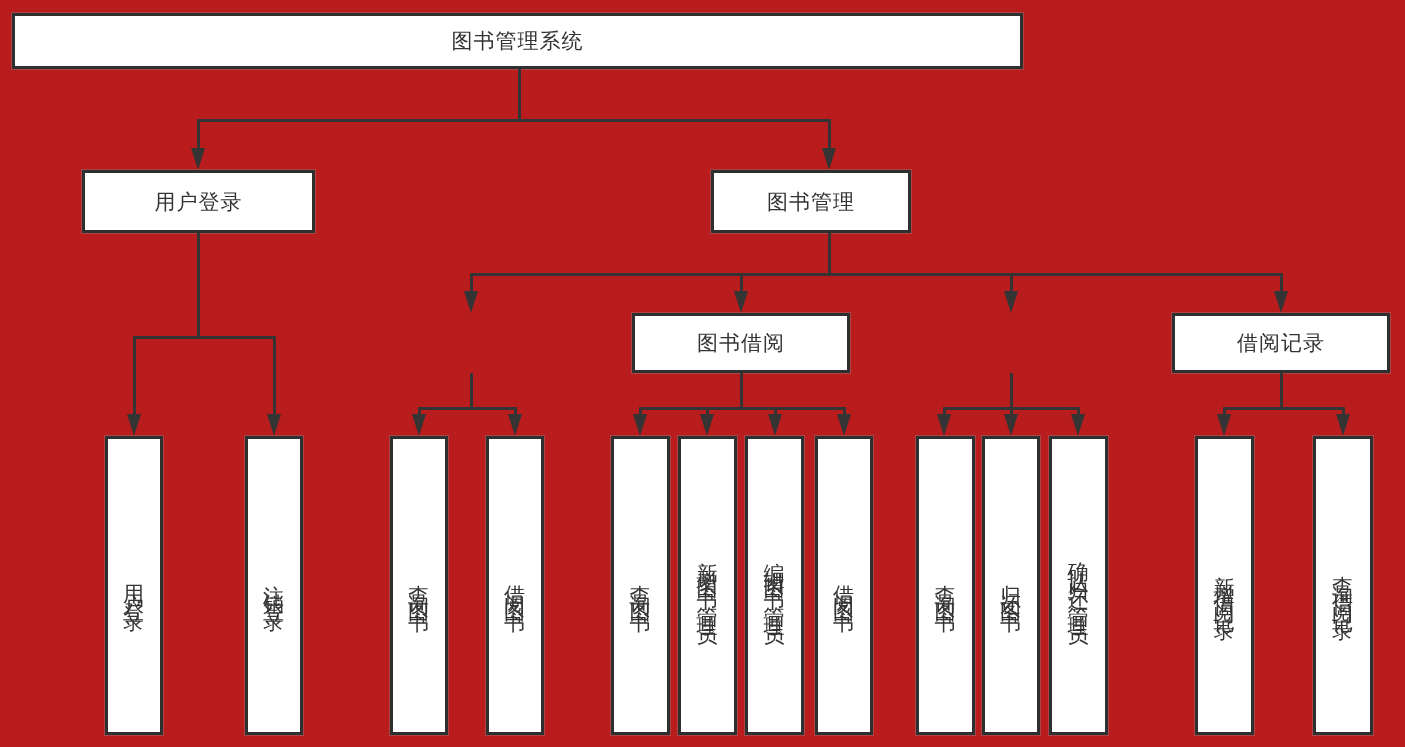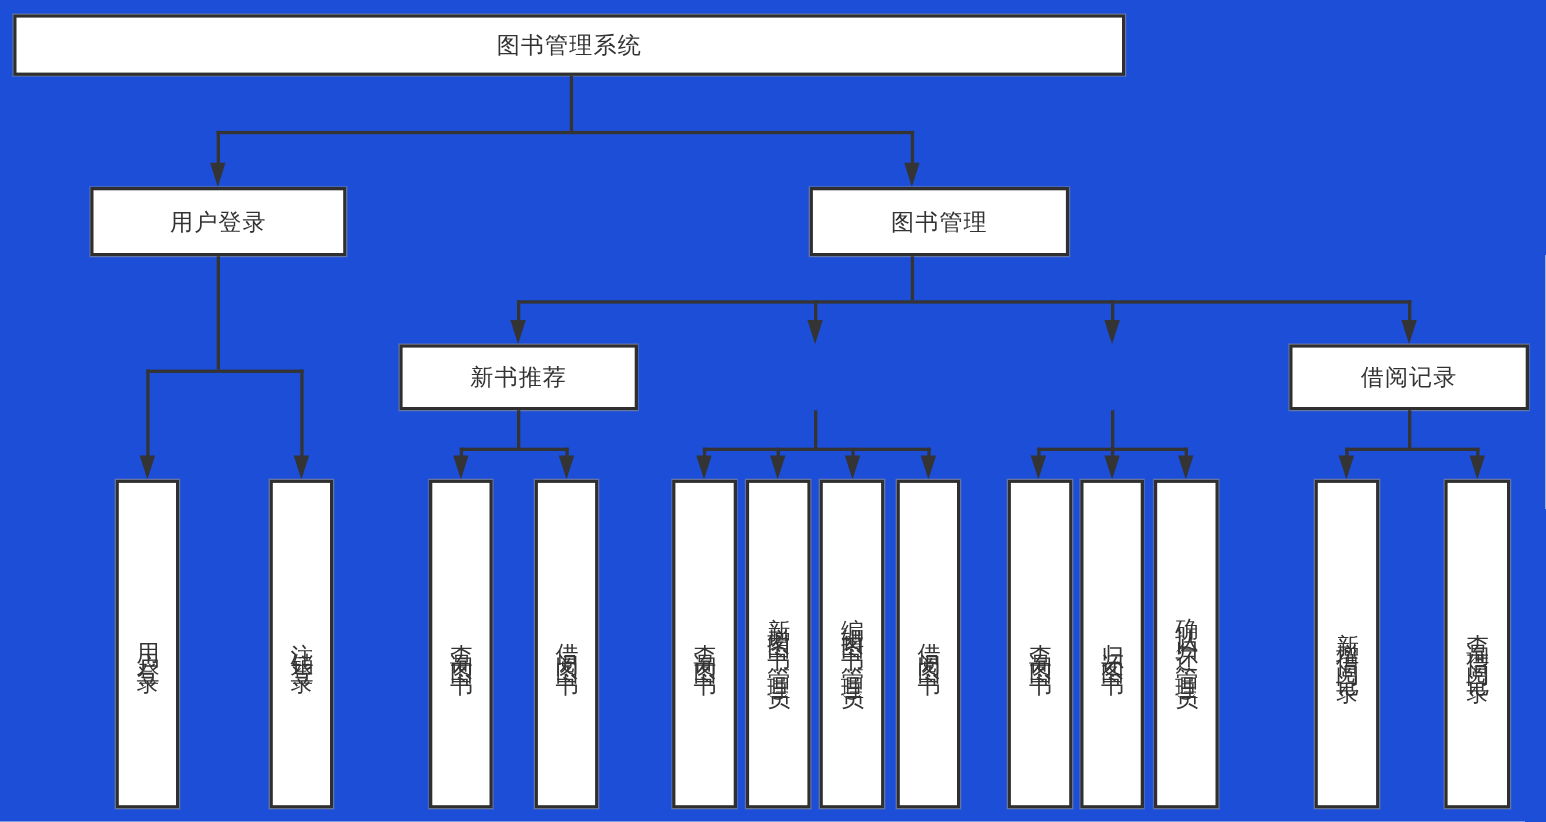--- a/index.html
+++ b/index.html
@@ -1,17 +1,17 @@
 <!DOCTYPE html>
 <html><head>
 <meta charset="utf-8">
 <style>
   html,body{margin:0;padding:0;background:#ffffff;}
   #stage{
-    position:relative;width:1405px;height:747px;background:#1d4ed8;overflow:hidden;
+    position:relative;width:1405px;height:747px;background:#b91c1c;overflow:hidden;
     font-family:"Liberation Sans",sans-serif;color:#333333;
   }
   .node{
     position:absolute;box-sizing:border-box;border:3px solid #2f2f2f;background:#ffffff;
     display:flex;align-items:center;justify-content:center;
     box-shadow:0 0 0 1px rgba(150,150,150,.35);
   }
   .node .lbl{font-size:21px;color:#333333;letter-spacing:1px;white-space:nowrap;}
   .node.vert .lbl{
     writing-mode:vertical-rl;letter-spacing:9px;white-space:normal;line-height:1;
@@ -41,21 +41,21 @@
   <div class="v" style="left:518px;top:69px;height:52px"></div>
   <div class="h" style="left:197px;top:119px;width:634px"></div>
   <div class="v" style="left:197px;top:119px;height:32px"></div>
   <div class="arr" style="left:191px;top:148px"></div>
   <div class="v" style="left:828px;top:119px;height:32px"></div>
   <div class="arr" style="left:822px;top:148px"></div>
 
   <div class="node" style="left:82px;top:170px;width:233px;height:63px">
     <span class="lbl">用户登录</span>
   </div>
-  <div class="node" style="left:736px;top:170px;width:236px;height:63px">
+  <div class="node" style="left:711px;top:170px;width:200px;height:63px">
     <span class="lbl">图书管理</span>
   </div>
 
   <div class="v" style="left:197px;top:233px;height:103px"></div>
   <div class="h" style="left:133px;top:336px;width:143px"></div>
   <div class="v" style="left:133px;top:336px;height:82px"></div>
   <div class="arr" style="left:127px;top:414px"></div>
   <div class="v" style="left:273px;top:336px;height:82px"></div>
   <div class="arr" style="left:267px;top:414px"></div>
 
@@ -63,22 +63,22 @@
   <div class="h" style="left:470px;top:273px;width:813px"></div>
   <div class="v" style="left:470px;top:273px;height:22px"></div>
   <div class="arr" style="left:464px;top:291px"></div>
   <div class="v" style="left:740px;top:273px;height:22px"></div>
   <div class="arr" style="left:734px;top:291px"></div>
   <div class="v" style="left:1010px;top:273px;height:22px"></div>
   <div class="arr" style="left:1004px;top:291px"></div>
   <div class="v" style="left:1280px;top:273px;height:22px"></div>
   <div class="arr" style="left:1274px;top:291px"></div>
 
-  <div class="node" style="left:363px;top:313px;width:217px;height:60px">
-    <span class="lbl">新书推荐</span>
+  <div class="node" style="left:632px;top:313px;width:218px;height:60px">
+    <span class="lbl">图书借阅</span>
   </div>
   <div class="node" style="left:1172px;top:313px;width:218px;height:60px">
     <span class="lbl">借阅记录</span>
   </div>
 
   <div class="v" style="left:470px;top:373px;height:37px"></div>
   <div class="h" style="left:418px;top:407px;width:99px"></div>
   <div class="v" style="left:418px;top:407px;height:12px"></div>
   <div class="arr" style="left:412px;top:414px"></div>
   <div class="v" style="left:514px;top:407px;height:12px"></div>

